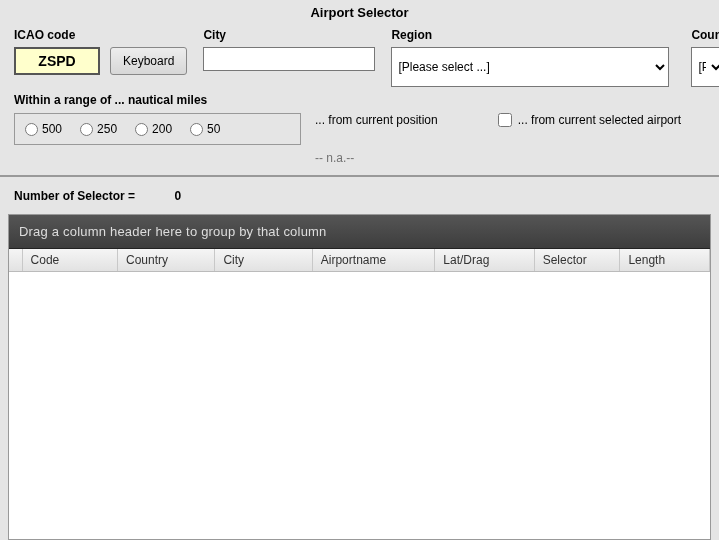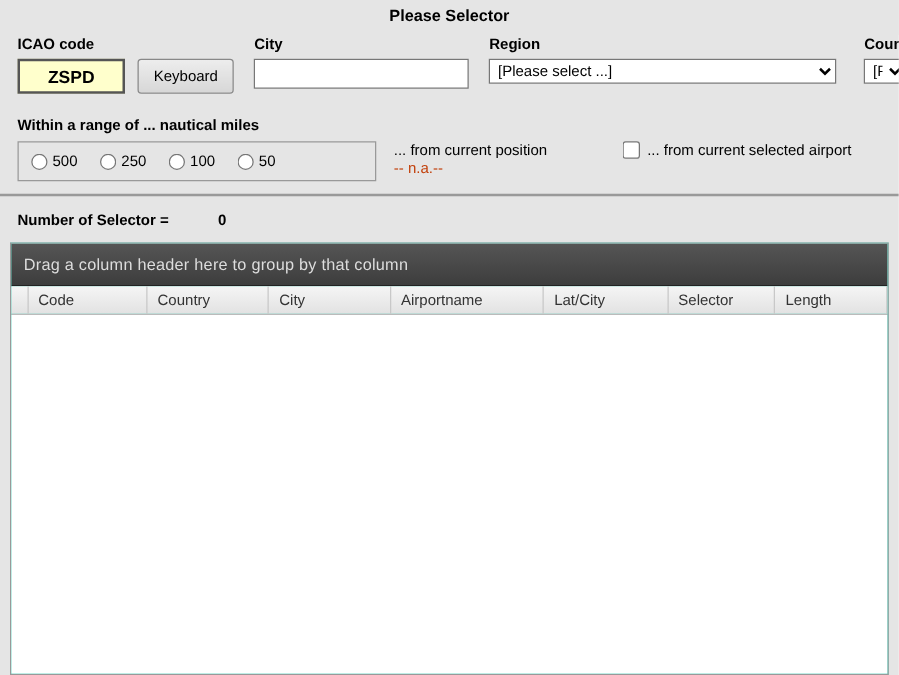--- a/index.html
+++ b/index.html
@@ -25,21 +25,21 @@
     padding: 5px 0 8px 0;
     background: #e5e5e5;
   }
   .top-panel {
     padding: 0 14px 10px 14px;
     border-bottom: 2px solid #999;
   }
   .row1 {
     display: flex;
     gap: 16px;
-    margin-bottom: 18px;
+    margin-bottom: 6px;
     justify-content: space-between;
   }
   .field-group { display: flex; flex-direction: column; }
   .field-label { font-weight: bold; margin-bottom: 5px; }
   .icao-box {
     display:flex;
     align-items:center;
   }
   .icao-input {
     width: 86px;
@@ -64,21 +64,21 @@
   }
   .city-input {
     width: 172px;
     height: 24px;
     border: 1px solid #777;
     background: #fff;
     padding: 0 4px;
     font-family: inherit;
   }
   .region-select, .country-select {
-    height: 20px;
+    height: 40px;
     border: 1px solid #777;
     background: #fff;
     font-family: inherit;
     font-size: 12px;
     padding: 0 2px;
   }
   .region-select { width: 278px; }
   .country-select { width: 34px; }
   .range-label { font-weight: bold; margin-bottom: 6px; display:block;}
   .range-row { display:flex; align-items: flex-start; }
@@ -90,21 +90,21 @@
     display:flex;
     gap: 18px;
   }
   .radio-item { display:flex; align-items:center; gap:4px; }
   .radio-item input { margin:0; }
   .from-col {
     margin-left: 14px;
     font-size: 12px;
     color: #000;
   }
-  .from-col .na { margin-top: 0; color:#c2410c;}
+  .from-col .na { margin-top: 24px; color:#737373;}
   .from-sel {
     display:flex;
     align-items:center;
     margin-left: 60px;
     gap: 6px;
   }
   .from-sel input[type=checkbox]{
     width:14px; height:14px;
     border:1px solid #888;
   }
@@ -146,21 +146,21 @@
     overflow:hidden;
   }
   .col-headers .spacer { width: 14px; border-right:1px solid #c8c8c8; }
   .grid-body { flex:1; background:#fff; }
 </style>
 </head>
 <body>
 
 <div class="window">
 
-  <div class="titlebar">Please Selector</div>
+  <div class="titlebar">Airport Selector</div>
 
   <div class="top-panel">
     <div class="row1">
       <div class="field-group" style="width:198px;">
         <div class="field-label">ICAO code</div>
         <div class="icao-box">
           <input class="icao-input" type="text" value="ZSPD" style="">
           <button class="kbd-btn">Keyboard</button>
         </div>
       </div>
@@ -188,21 +188,21 @@
         <label class="radio-item">
             <input type="radio" name="rng" style="">
             <span>500</span>
           </label>
         <label class="radio-item">
             <input type="radio" name="rng" style="">
             <span>250</span>
           </label>
         <label class="radio-item">
             <input type="radio" name="rng" style="">
-            <span>100</span>
+            <span>200</span>
           </label>
         <label class="radio-item">
             <input type="radio" name="rng" style="">
             <span>50</span>
           </label>
       </div>
       <div class="from-col">
         <div>... from current position</div>
         <div class="na">-- n.a.--</div>
       </div>
@@ -219,20 +219,20 @@
   </div>
 
   <div class="grid-wrap">
     <div class="group-bar">Drag a column header here to group by that column</div>
     <div class="col-headers">
       <div class="spacer"></div>
       <div class="hdrcell" style="width:98px">Code</div>
       <div class="hdrcell" style="width:100px">Country</div>
       <div class="hdrcell" style="width:100px">City</div>
       <div class="hdrcell" style="width:126px">Airportname</div>
-      <div class="hdrcell" style="width:102px">Lat/City</div>
+      <div class="hdrcell" style="width:102px">Lat/Drag</div>
       <div class="hdrcell" style="width:88px">Selector</div>
       <div class="hdrcell" style="width:92px">Length</div>
     </div>
     <div class="grid-body"></div>
   </div>
 
 </div>
 
 </body></html>

